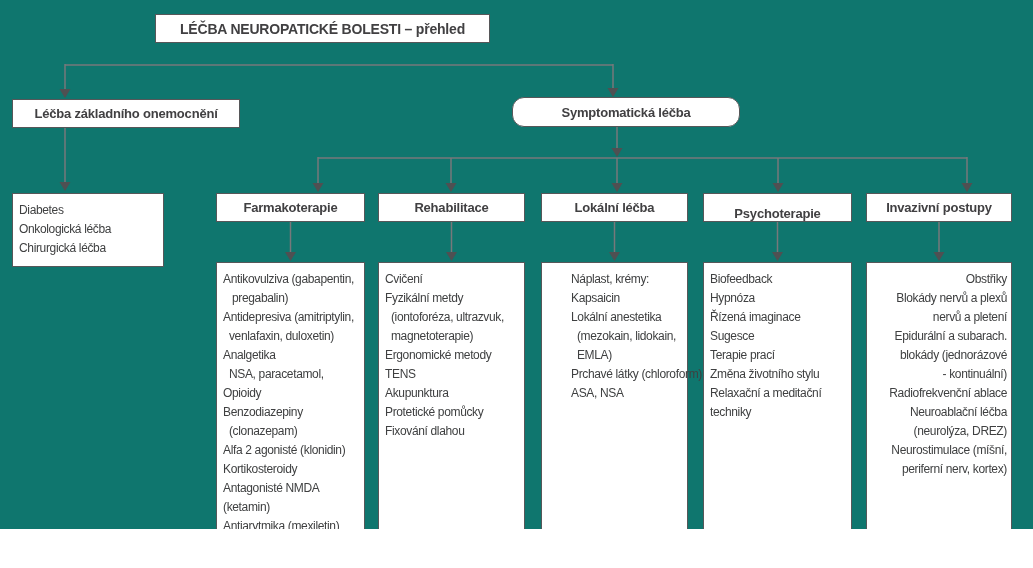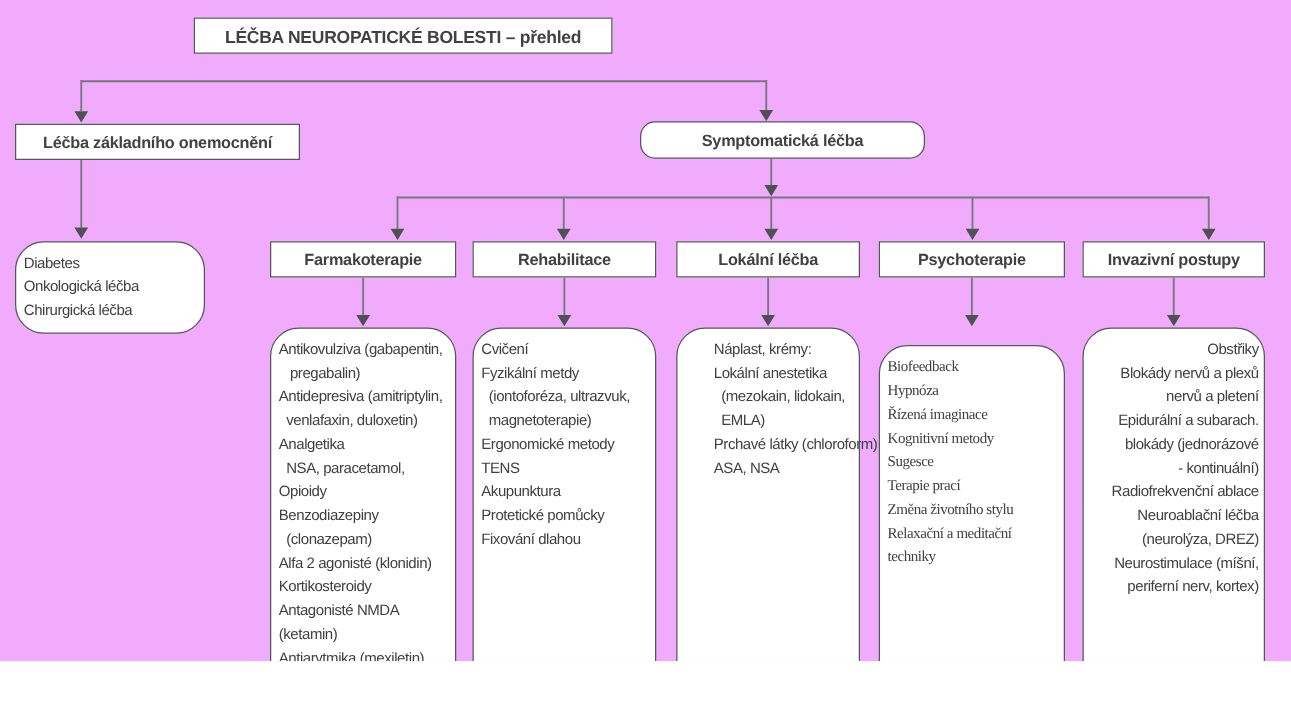--- a/index.html
+++ b/index.html
@@ -1,19 +1,19 @@
 <!DOCTYPE html>
 <html lang="cs"><head>
 <meta charset="utf-8">
 <style>
   html,body{margin:0;padding:0;background:#ffffff;}
   .canvas{
     position:relative;
     width:1033px;height:529px;
-    background:#f0abfc;
+    background:#0f766e;
     font-family:"Liberation Sans","DejaVu Sans",sans-serif;
     color:#3f4041;
     overflow:hidden;
   }
   .connectors{position:absolute;left:0;top:0;width:1033px;height:568px;}
   .box{
     position:absolute;
     background:#ffffff;
     border:1.5px solid #565759;
     box-sizing:border-box;
@@ -24,21 +24,21 @@
   }
   .title-box{
     left:155px;top:14px;width:335px;height:29px;
     font-weight:bold;font-size:14px;letter-spacing:-0.2px;color:#414042;
   }
   .node-label{font-weight:600;font-size:13px;letter-spacing:-0.2px;color:#414042;}
   .left-node{left:12px;top:99px;width:228px;height:29px;}
   .right-node{left:512px;top:97px;width:228px;height:30px;border-radius:12px;}
   .list-box{
     padding:7px 4px 0 6px;
-    font-size:12px;line-height:19px;letter-spacing:-0.35px;border-radius:23px;
+    font-size:12px;line-height:19px;letter-spacing:-0.35px;
   }
   .left-list{left:12px;top:193px;width:152px;height:74px;}
   .line{white-space:pre;}
 </style>
 </head>
 <body>
 
 <div class="canvas">
 
   <svg class="connectors" viewBox="0 0 1033 568" xmlns="http://www.w3.org/2000/svg">
@@ -134,34 +134,34 @@
         <div class="line">TENS</div>
         <div class="line">Akupunktura</div>
         <div class="line">Protetické pomůcky</div>
         <div class="line">Fixování dlahou</div>
       </div>
       <div class="box centered node-label" style="left: 541px; top: 193px; width: 147px; height: 29px;">
         <span>Lokální léčba</span>
       </div>
       <div class="box list-box" style="left: 541px; top: 262px; width: 147px; height: 291px; padding-left: 29px;">
         <div class="line">Náplast, krémy:</div>
+        <div class="line">Kapsaicin</div>
         <div class="line">Lokální anestetika</div>
         <div class="line">  (mezokain, lidokain,</div>
         <div class="line">  EMLA)</div>
         <div class="line">Prchavé látky (chloroform)</div>
         <div class="line">ASA, NSA</div>
       </div>
-      <div class="box centered node-label" style="left: 703px; top: 193px; width: 149px; height: 29px;">
+      <div class="box centered node-label" style="left: 703px; top: 193px; width: 149px; height: 29px; align-items: flex-end;">
         <span>Psychoterapie</span>
       </div>
-      <div class="box list-box" style="left: 703px; top: 276px; width: 149px; height: 291px; font-family: Liberation Serif, serif;">
+      <div class="box list-box" style="left: 703px; top: 262px; width: 149px; height: 291px;">
         <div class="line">Biofeedback</div>
         <div class="line">Hypnóza</div>
         <div class="line">Řízená imaginace</div>
-        <div class="line">Kognitivní metody</div>
         <div class="line">Sugesce</div>
         <div class="line">Terapie prací</div>
         <div class="line">Změna životního stylu</div>
         <div class="line">Relaxační a meditační</div>
         <div class="line">techniky</div>
       </div>
       <div class="box centered node-label" style="left: 866px; top: 193px; width: 146px; height: 29px;">
         <span>Invazivní postupy</span>
       </div>
       <div class="box list-box" style="left: 866px; top: 262px; width: 146px; height: 291px; text-align: right;">

